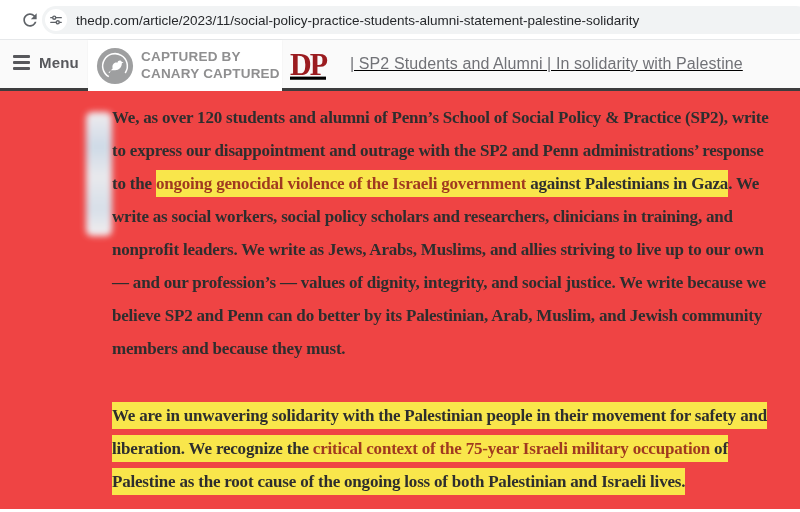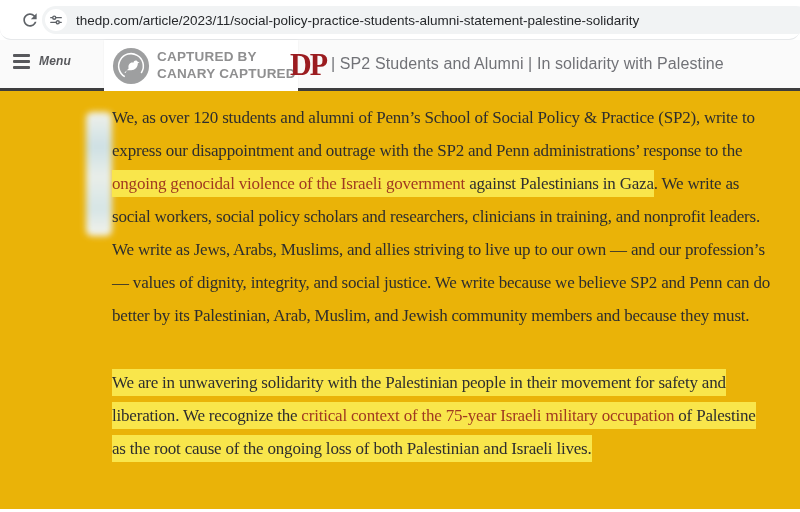--- a/index.html
+++ b/index.html
@@ -1,55 +1,55 @@
 <!DOCTYPE html>
 <html><head>
 <meta charset="utf-8">
 <style>
   * { margin: 0; padding: 0; box-sizing: border-box; }
   html, body { width: 800px; height: 512px; overflow: hidden; background: #fff;
     font-family: "Liberation Sans", sans-serif; }
 
   
   .addr-bar { position: relative; height: 40px; background: #fff;
-    border-bottom: 1px solid #e6e8ea; border-radius: 11px; }
+    border-bottom: 1px solid #e6e8ea; }
   .reload-btn { position: absolute; left: 20px; top: 10px; width: 20px; height: 20px;
     color: #5f6368; cursor: pointer; }
   .url-pill { position: absolute; left: 42px; top: 6px; right: -10px; height: 28px;
     background: #f1f3f4; border-radius: 14px; display: flex; align-items: center; }
   .site-info-chip { width: 22px; height: 22px; border-radius: 50%; background: #fff;
     margin-left: 3px; display: flex; align-items: center; justify-content: center;
     color: #5f6368; cursor: pointer; flex: 0 0 auto; }
   .url-text { margin-left: 9px; font-size: 13.5px; color: #26282b; white-space: nowrap; }
 
   
   .site-header { position: relative; height: 51px; background: #fafafa;
     border-bottom: 3px solid #3d3d3e; }
   .menu-btn { position: absolute; left: 13px; top: 14px; display: flex;
     align-items: center; gap: 9px; cursor: pointer; color: #57585c; }
   .hamburger { display: inline-flex; flex-direction: column; gap: 3.5px; }
   .hamburger i { display: block; width: 17px; height: 2.5px; background: #57585c; border-radius: 1px; }
-  .menu-label { font-size: 12px; font-weight: bold; letter-spacing: .2px; font-style: italic; }
+  .menu-label { font-size: 15px; font-weight: bold; letter-spacing: .2px; }
 
-  .canary-badge { position: absolute; left: 104px; top: 0; height: 51px; width: 194px;
+  .canary-badge { position: absolute; left: 88px; top: 0; height: 51px; width: 194px;
     background: #fff; display: flex; align-items: center; padding: 0 8px;
     box-shadow: 0 0 2px rgba(0,0,0,.05); }
   .canary-logo { width: 38px; height: 38px; flex: 0 0 auto; }
   .canary-text { margin-left: 7px; color: #8f8f90; font-weight: bold;
     font-size: 13.5px; line-height: 1.2; letter-spacing: .2px; white-space: nowrap; }
 
   .masthead { position: absolute; left: 290px; top: 0; height: 48px;
-    display: flex; align-items: center; }
+    display: flex; align-items: center; text-decoration: underline; }
   .dp-logo { font-family: "Liberation Serif", serif; font-weight: bold;
     font-size: 30px; color: #9b1c20; letter-spacing: -2px; cursor: pointer;
     transform: scaleY(1.05); }
-  .page-title { margin-left: 5px; font-size: 16px; color: #717277; letter-spacing: .1px; }
+  .page-title { margin-left: 24px; font-size: 16px; color: #717277; letter-spacing: .1px; }
 
   
-  .content { position: relative; background: #eab308; height: 418px; }
+  .content { position: relative; background: #ef4444; height: 418px; font-weight: bold; }
   .share-blur { position: absolute; left: 86px; top: 21px; width: 26px; height: 124px;
     border-radius: 6px;
     background: linear-gradient(180deg,#f0f5f8 0%,#cde3f0 28%,#e9f2f6 52%,#d6e8f2 78%,#f3f7f9 100%);
     filter: blur(3px); opacity: .95; }
   .article-body { position: absolute; left: 112px; top: 10px; width: 660px;
     font-family: "Liberation Serif", serif; font-size: 17px; line-height: 33px;
     letter-spacing: -0.2px; color: #2e2e2e; }
   .para + .para { margin-top: 34px; }
   .hl { background: #f9e64b; padding: 4px 0; }
   a.link { color: #a03a20; text-decoration: none; cursor: pointer; }

